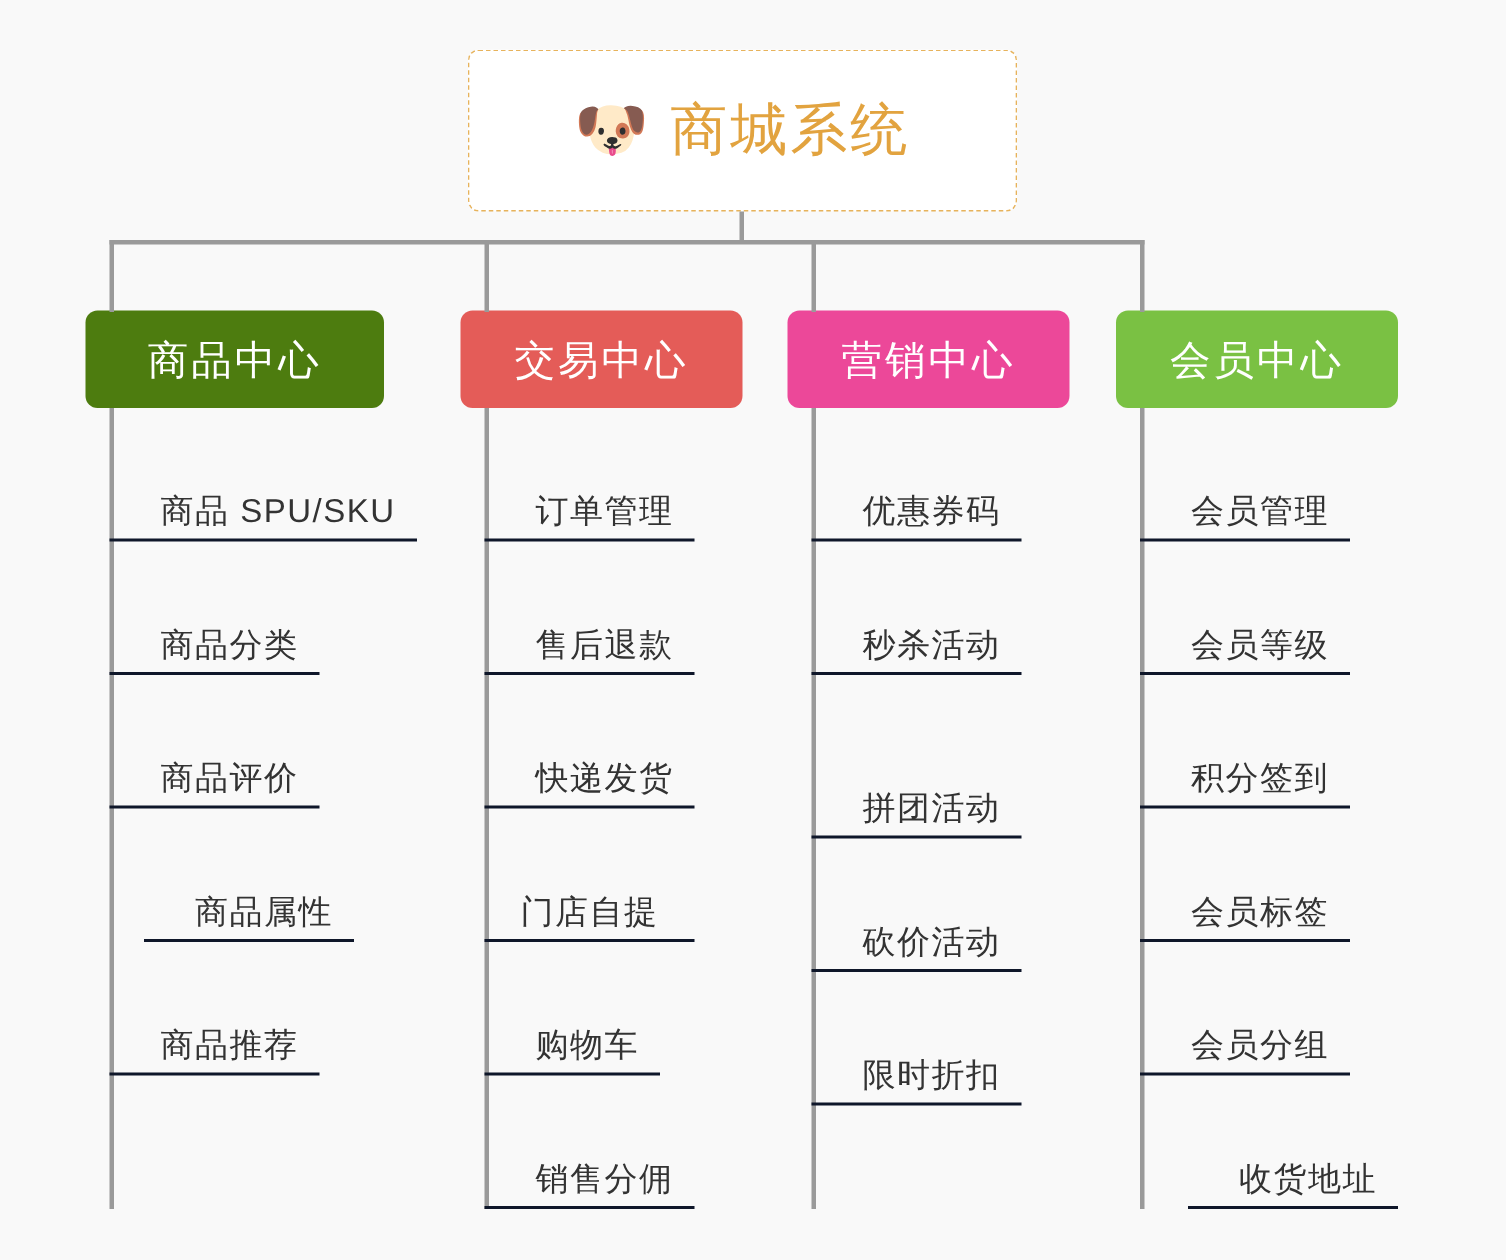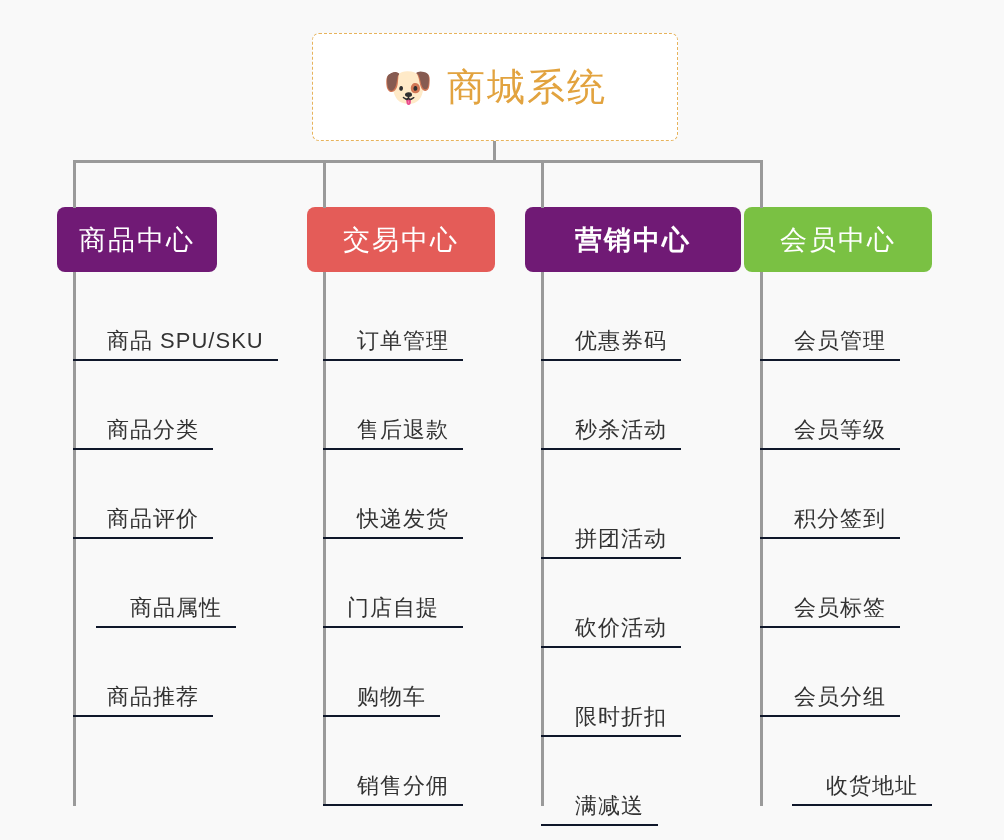--- a/index.html
+++ b/index.html
@@ -125,21 +125,21 @@
   <div class="root-node">
     <span class="root-emoji">🐶</span>
     <span class="root-title">商城系统</span>
   </div>
 
   <div class="conn conn-v-root"></div>
   <div class="conn conn-bus" id="bus" style="left: 73px; width: 690px;"></div>
 
   <div id="columns-host">
       <div class="column" style="left: 57px; width: 187px;">
-        <div class="cat-header" style="background: #701a75; width: 160px;">
+        <div class="cat-header" style="background: #4d7c0f; width: 199px;">
           <span>商品中心</span>
         </div>
         <div class="trunk" style="height: 534px;"></div>
         <div class="leaves">
           <div class="leaf" style="width: 205px;">
             <span class="leaf-label">商品 SPU/SKU</span>
           </div>
           <div class="leaf" style="width: 140px;">
             <span class="leaf-label">商品分类</span>
           </div>
@@ -174,42 +174,39 @@
           </div>
           <div class="leaf" style="width: 117px;">
             <span class="leaf-label">购物车</span>
           </div>
           <div class="leaf" style="width: 140px;">
             <span class="leaf-label">销售分佣</span>
           </div>
         </div>
       </div>
       <div class="column" style="left: 525px; width: 188px;">
-        <div class="cat-header" style="background: #701a75; width: 216px; font-weight: bold;">
+        <div class="cat-header" style="background: #ec4899; width: 188px;">
           <span>营销中心</span>
         </div>
         <div class="trunk" style="height: 534px;"></div>
         <div class="leaves">
           <div class="leaf" style="width: 140px;">
             <span class="leaf-label">优惠券码</span>
           </div>
           <div class="leaf" style="width: 140px;">
             <span class="leaf-label">秒杀活动</span>
           </div>
           <div class="leaf" style="width: 140px; margin-top: 20px;">
             <span class="leaf-label">拼团活动</span>
           </div>
           <div class="leaf" style="width: 140px;">
             <span class="leaf-label">砍价活动</span>
           </div>
           <div class="leaf" style="width: 140px;">
             <span class="leaf-label">限时折扣</span>
-          </div>
-          <div class="leaf" style="width: 117px;">
-            <span class="leaf-label">满减送</span>
           </div>
         </div>
       </div>
       <div class="column" style="left: 744px; width: 188px;">
         <div class="cat-header" style="background: rgb(122, 193, 67); width: 188px;">
           <span>会员中心</span>
         </div>
         <div class="trunk" style="height: 534px;"></div>
         <div class="leaves">
           <div class="leaf" style="width: 140px;">

